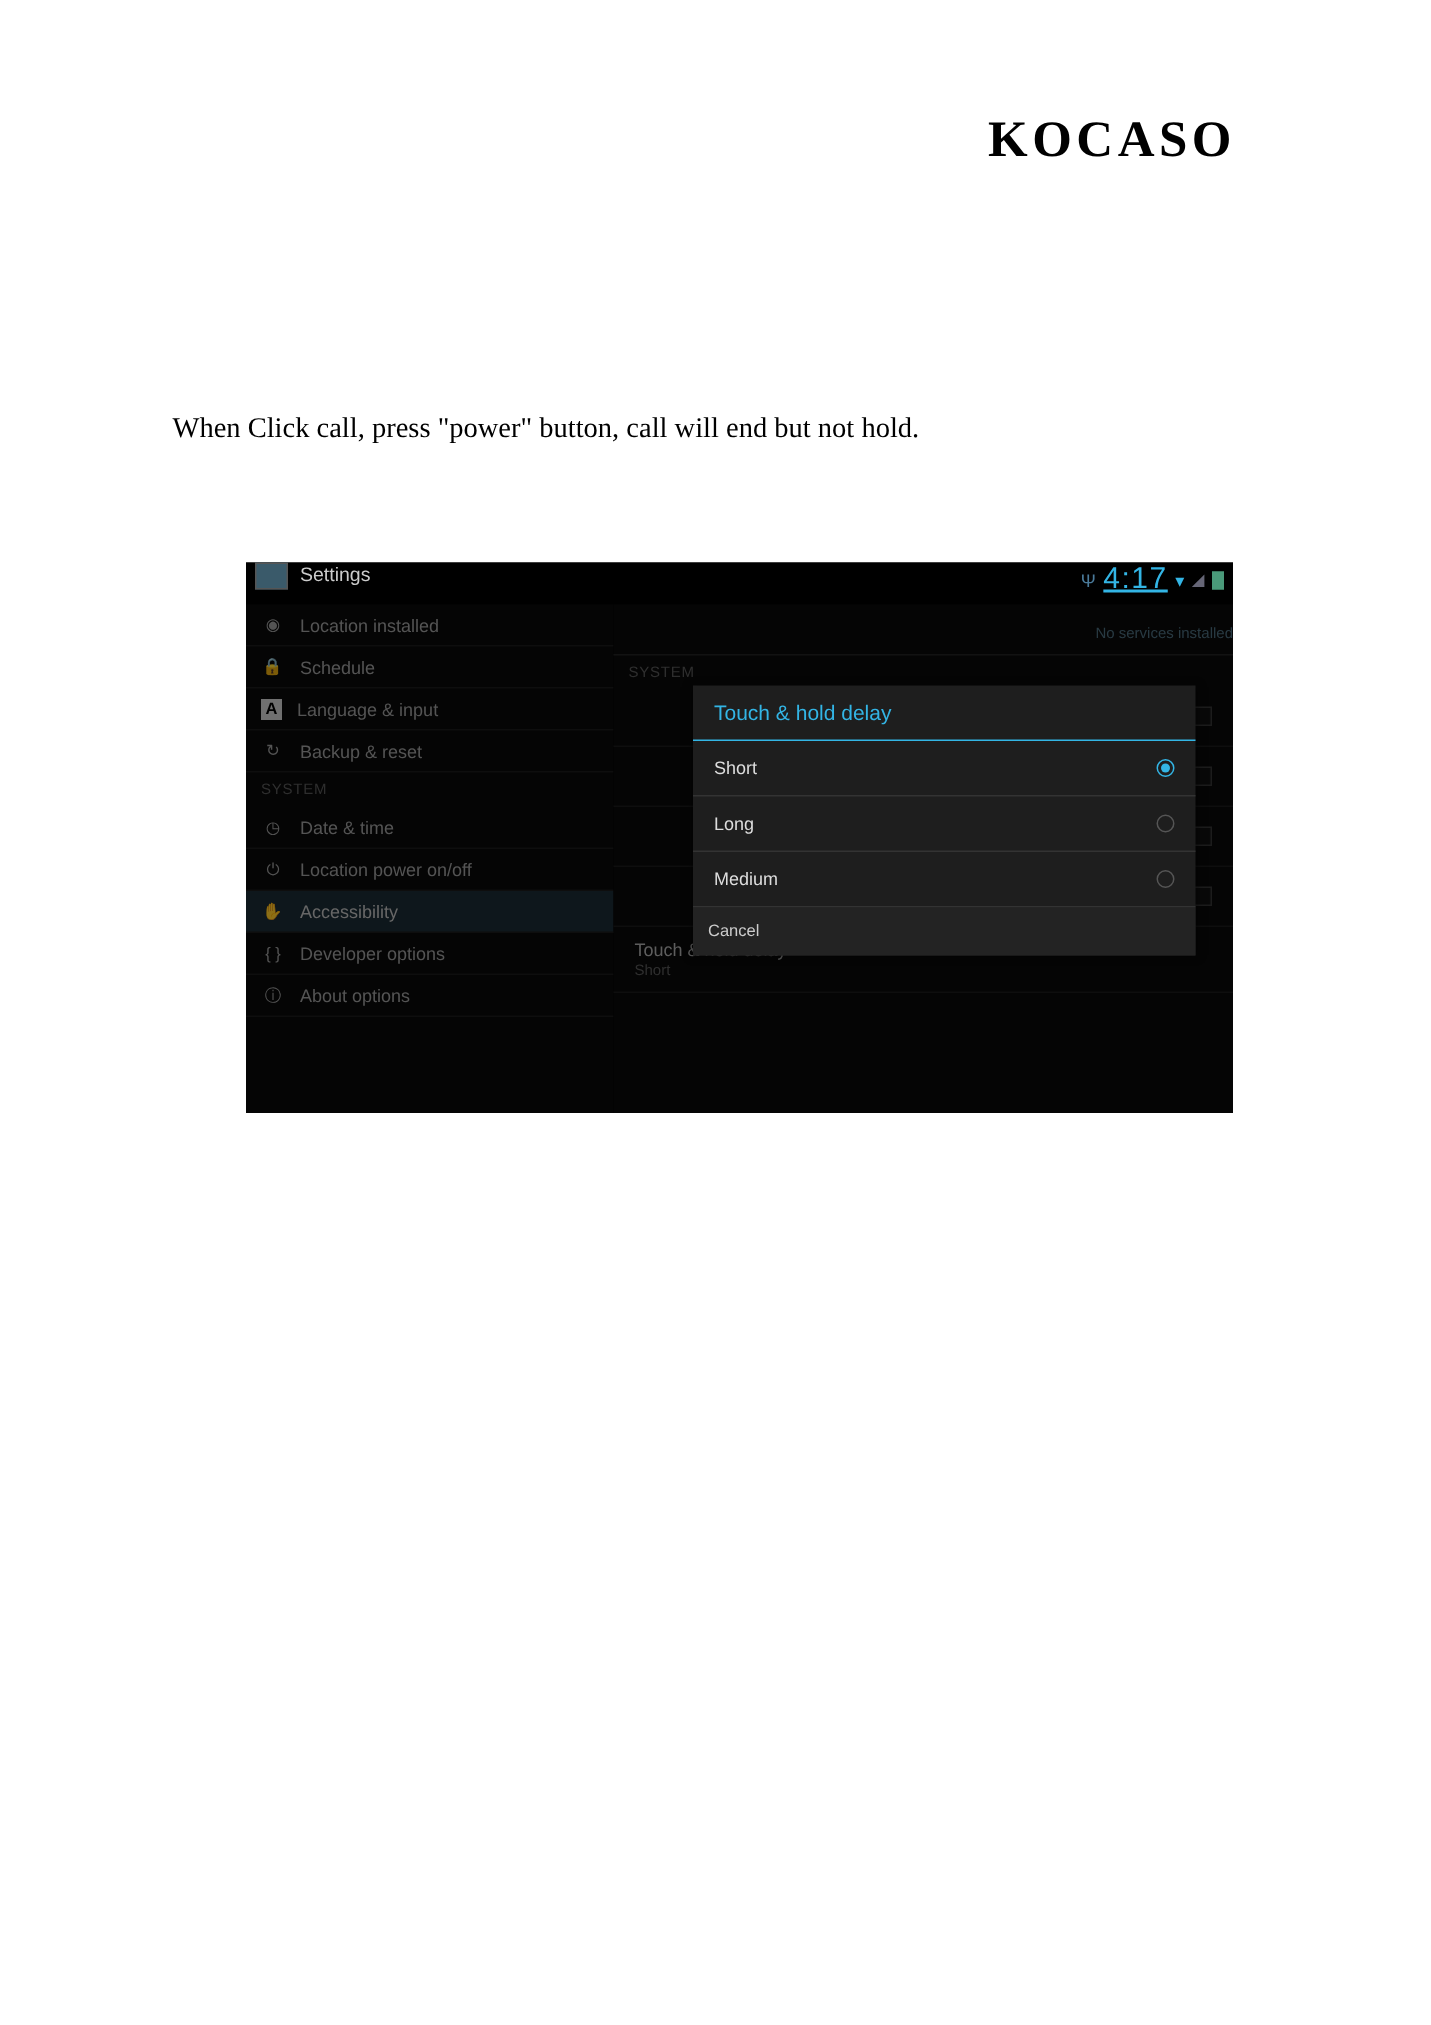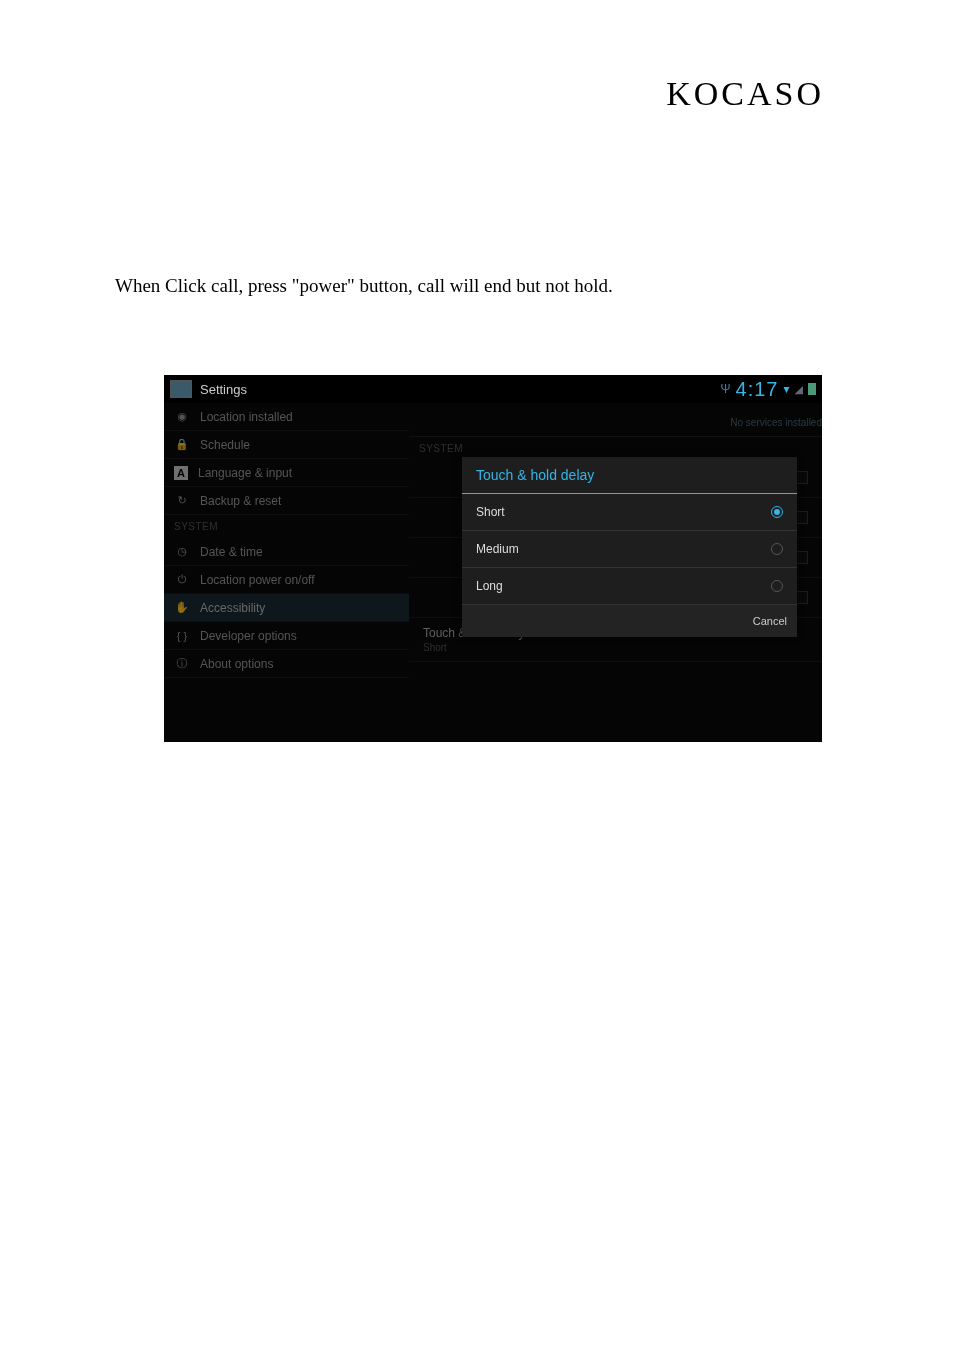--- a/index.html
+++ b/index.html
@@ -8,21 +8,21 @@
       height: 1350px;
       background: #fff;
       font-family: Arial, sans-serif;
       position: relative;
     }
     .brand {
       position: absolute;
       top: 75px;
       right: 130px;
       font-family: Georgia, 'Times New Roman', serif;
-      font-weight: normal;
+      font-weight: bold;
       font-size: 34px;
       letter-spacing: 3px;
       color: #000;
     }
     .body-text {
       position: absolute;
       top: 275px;
       left: 115px;
       font-family: 'Times New Roman', serif;
       font-size: 19px;
@@ -36,21 +36,20 @@
       height: 367px;
       background: #000;
       color: #888;
       font-family: Arial, sans-serif;
       font-size: 11px;
     }
     .statusbar {
       height: 28px;
       background: #000;
       display: flex;
-      align-items: center;
       padding: 0 6px;
       position: relative;
     }
     .app-icon {
       width: 22px;
       height: 18px;
       background: #3a5a6a;
       border: 1px solid #555;
       margin-right: 8px;
     }
@@ -68,20 +67,21 @@
     .usb-icon {
       color: #4a7a9a;
       font-size: 12px;
     }
     .clock {
       color: #33b5e5;
       font-family: 'Segoe UI Light', Arial, sans-serif;
       font-size: 20px;
       font-weight: 200;
       letter-spacing: 1px;
+      text-decoration: underline;
     }
     .status-icon-wifi { color: #33b5e5; font-size: 12px; }
     .status-icon-signal { color: #667; font-size: 11px; }
     .status-icon-batt {
       width: 8px; height: 12px;
       border: 1px solid #4a9a7a;
       background: #4a9a7a;
       position: relative;
     }
     .dim-overlay {
@@ -199,21 +199,21 @@
       align-items: center;
       justify-content: center;
     }
     .radio.selected { border-color: #33b5e5; }
     .radio-dot {
       width: 6px; height: 6px;
       border-radius: 50%;
       background: #33b5e5;
     }
     .dialog-button {
-      text-align: right;
+      text-align: left;
       padding: 10px;
       color: #ccc;
       font-size: 11px;
       background: #232323;
     }
   </style>
 </head>
 <body>
 
 <div class="brand">KOCASO</div>
@@ -305,22 +305,22 @@
 
   <div class="dialog">
     <div class="dialog-title">Touch &amp; hold delay</div>
     <div class="dialog-option">
       <span>Short</span>
       <span class="radio selected">
           <span class="radio-dot"></span>
         </span>
     </div>
     <div class="dialog-option">
+      <span>Long</span>
+      <span class="radio"></span>
+    </div>
+    <div class="dialog-option">
       <span>Medium</span>
-      <span class="radio"></span>
-    </div>
-    <div class="dialog-option">
-      <span>Long</span>
       <span class="radio"></span>
     </div>
     <div class="dialog-button">Cancel</div>
   </div>
 </div>
 
 </body></html>

